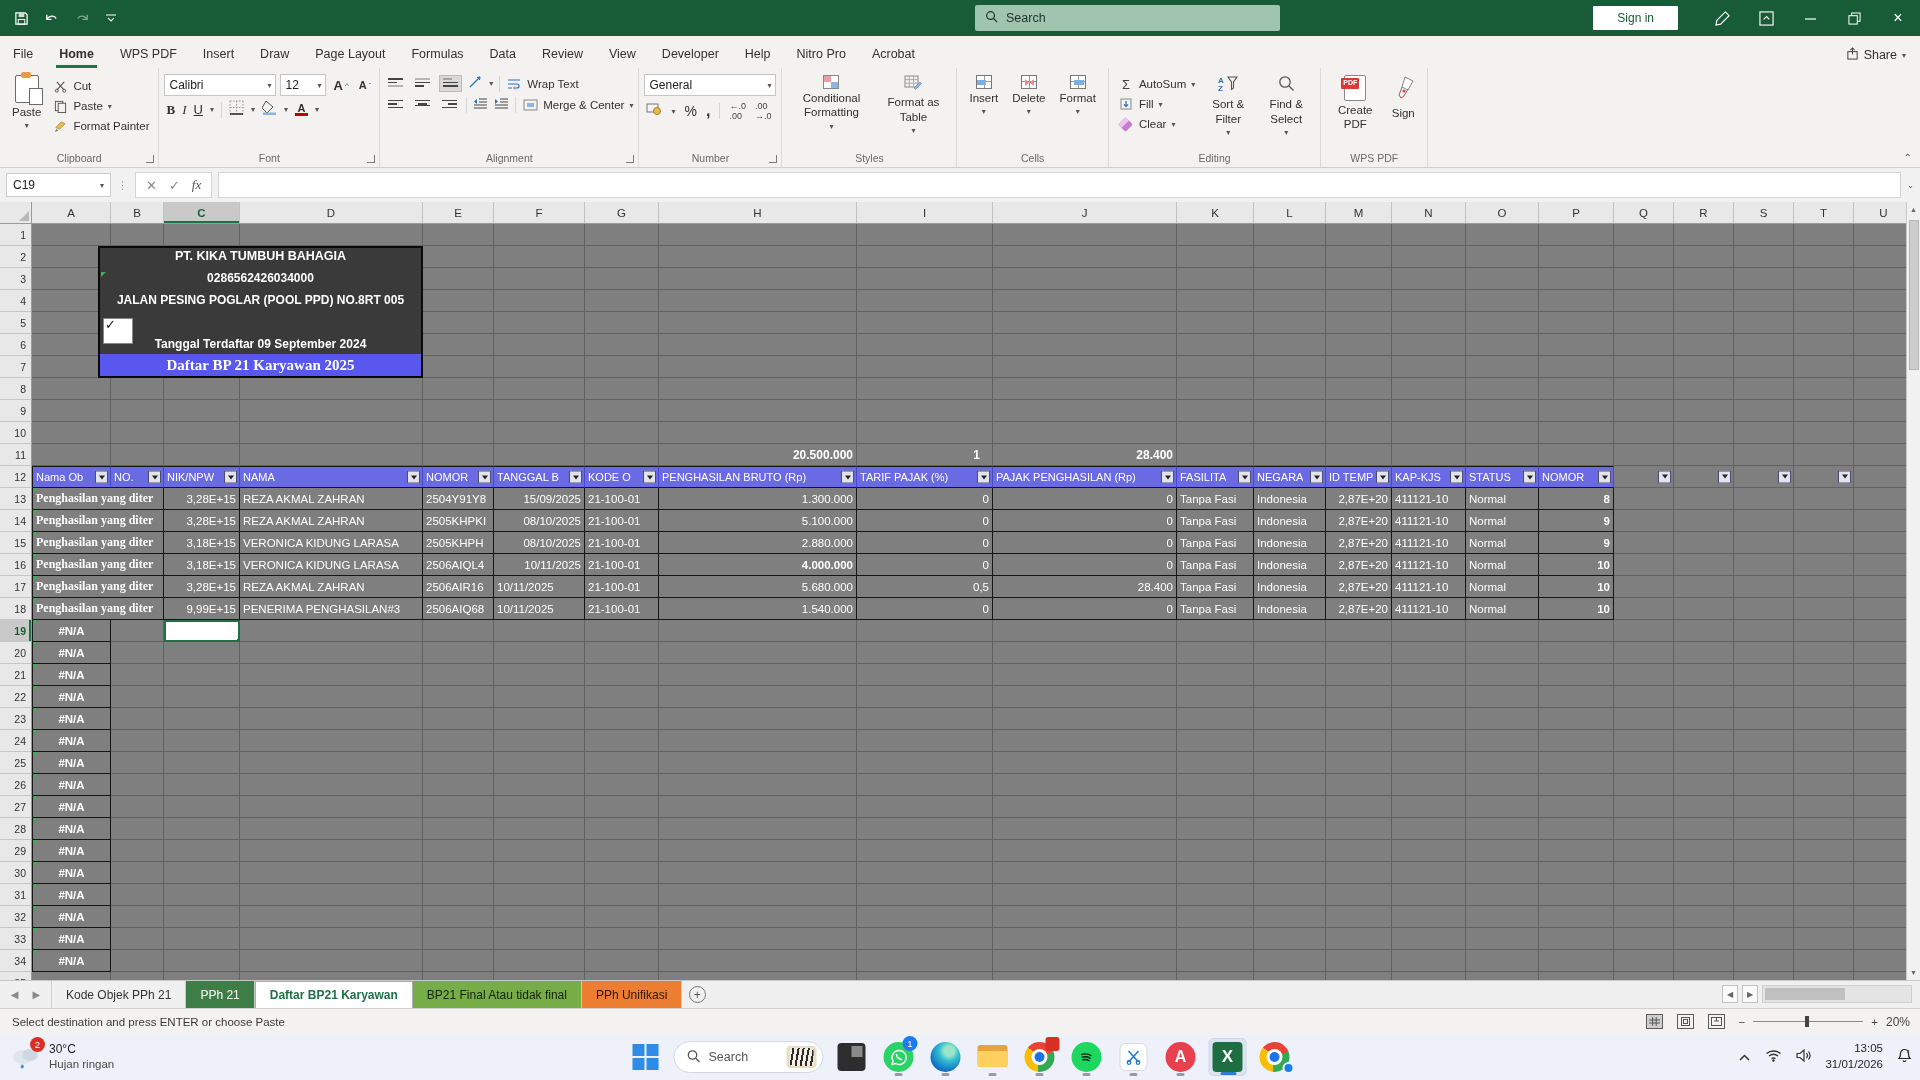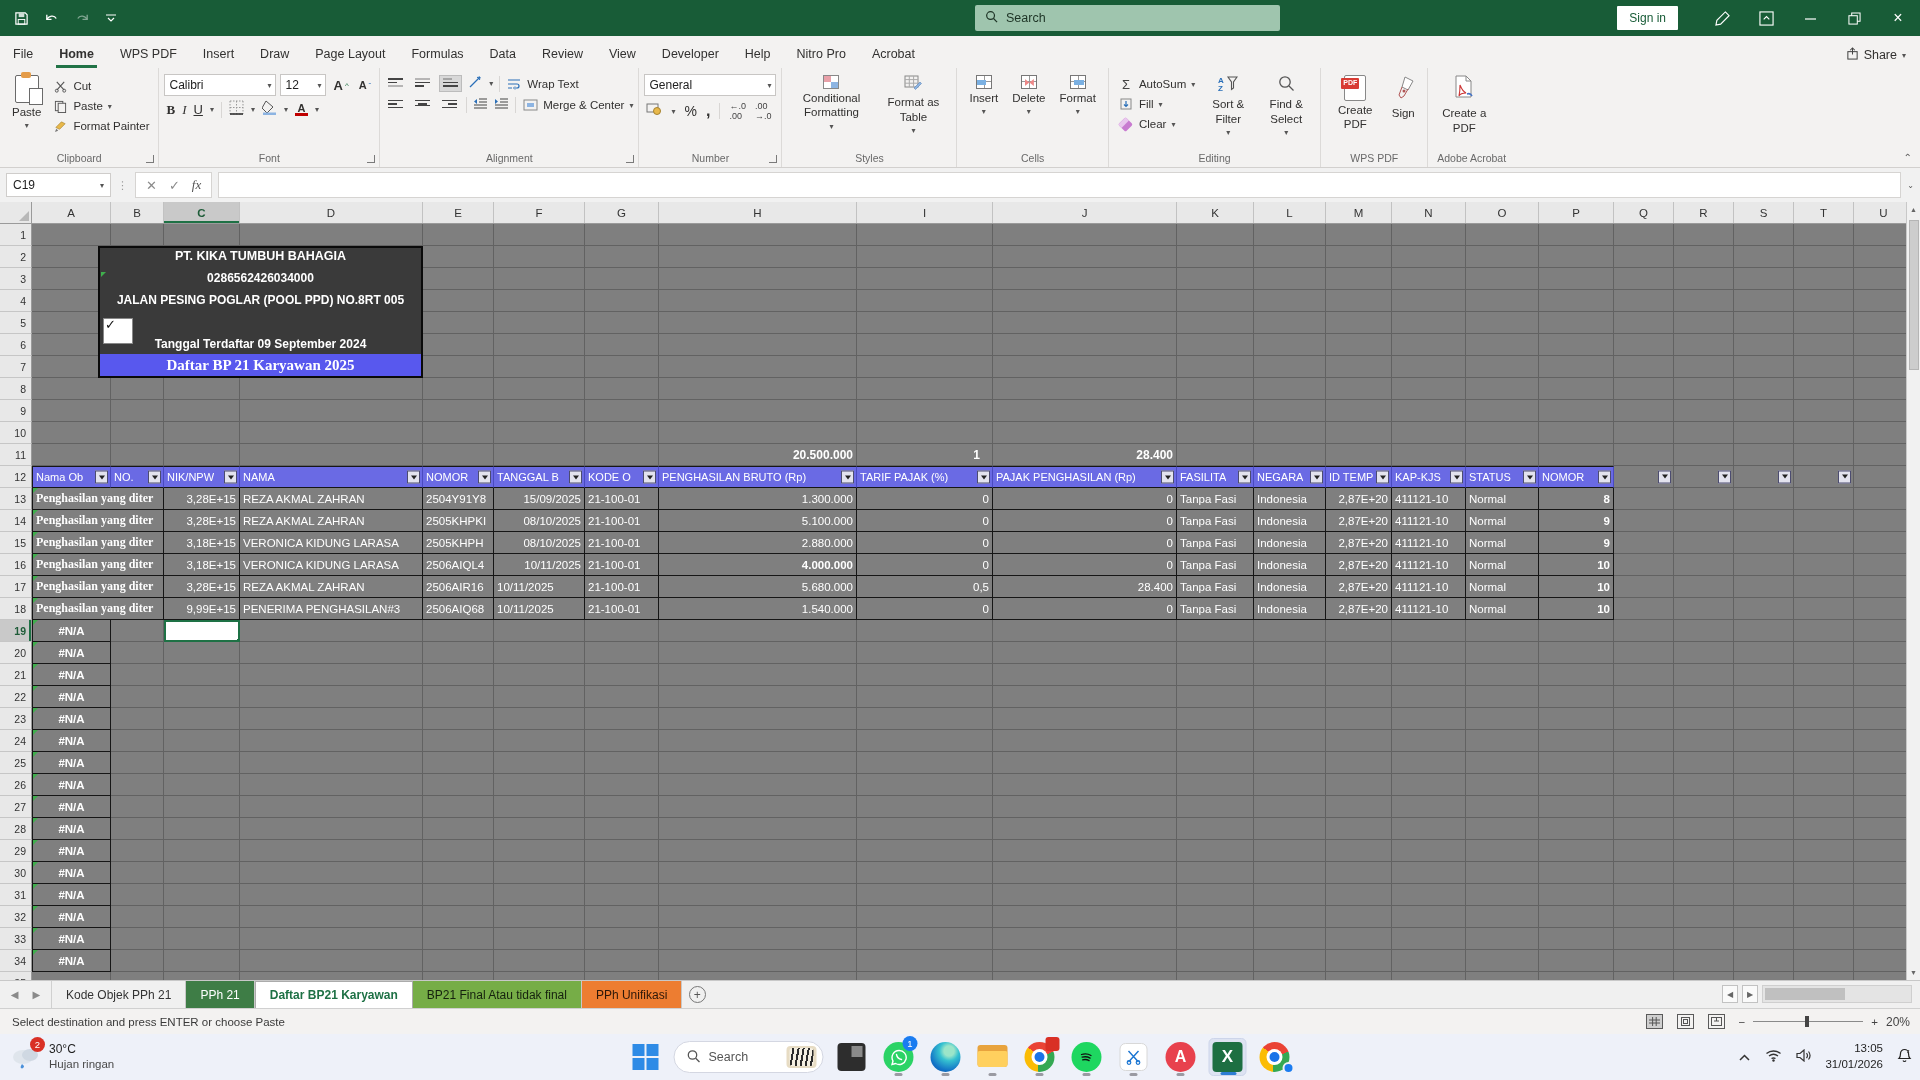--- a/index.html
+++ b/index.html
@@ -6,21 +6,21 @@
   html,body { width:1920px; height:1080px; overflow:hidden; font-family:"Liberation Sans",sans-serif; background:#fff; }
   #app { width:1920px; height:1080px; display:flex; flex-direction:column; }
 
   
   .titlebar { height:36px; background:#185c37; display:flex; align-items:center; position:relative; color:#fff; flex:none; }
   .qat { display:flex; align-items:center; gap:14px; padding-left:14px; }
   .qat svg { display:block; }
   .tb-title { position:absolute; left:593px; top:0; height:36px; display:flex; align-items:center; font-size:13px; color:#fff; }
   .tb-search { position:absolute; left:975px; top:5px; width:305px; height:26px; background:#9fc5ae; border-radius:2px; display:flex; align-items:center; gap:8px; padding-left:10px; color:#1d3325; font-size:12.5px; }
   .tb-right { position:absolute; right:0; top:0; height:36px; display:flex; align-items:center; }
-  .signin { background:#fff; color:#185c37; font-size:12px; padding:5px 12px; border-radius:1px; margin-right:22px; }
+  .signin { background:#fff; color:#185c37; font-size:12px; padding:5px 24px; border-radius:1px; margin-right:22px; }
   .tb-btn { width:44px; height:36px; display:flex; align-items:center; justify-content:center; }
 
   
   .menubar { height:32px; background:#f3f2f1; display:flex; align-items:flex-end; position:relative; flex:none; }
   .menu-tab { padding:6px 13px 7px; font-size:12.5px; color:#323130; position:relative; white-space:nowrap; }
   .menu-tab.active { font-weight:700; }
   .menu-tab.active::after { content:""; position:absolute; left:10px; right:10px; bottom:0; height:3px; background:#217346; }
   .share { position:absolute; right:14px; bottom:5px; display:flex; align-items:center; gap:5px; font-size:12.5px; color:#323130; }
 
   
@@ -573,34 +573,20 @@
                 <path d="M14 2l8 4-5 9-6-3z" fill="#fff" stroke="#888"></path>
                 <path d="M11 12l-3 8 2 3 3-2 4-7" fill="none" stroke="#b05555"></path>
                 <circle cx="13" cy="16" r="1.5" fill="#b05555"></circle>
               </svg></span>
             <span>Sign</span>
           </div>
       </div>
       <div class="rg-label"><span>WPS PDF</span></div>
     </div>
 
-    <div class="rgroup" style="border-right:none;">
-      <div class="rg-body">
-        <div class="bigbtn">
-            <span><svg width="24" height="26" viewBox="0 0 24 26">
-                <path d="M4 1h10l5 5v16H4z" fill="#fff" stroke="#888"></path>
-                <path d="M14 1v5h5" fill="none" stroke="#888"></path>
-                <path d="M8 10c2 5 4 7 6 8-3 0-6 1-7 3 1-4 1-8 1-11z" fill="none" stroke="#c33" stroke-width="1.1"></path>
-                <path d="M15 19a4 4 0 015 2" fill="none" stroke="#4472c4" stroke-width="1.6"></path>
-              </svg></span>
-            <span style="width:48px;">Create a PDF</span>
-          </div>
-      </div>
-      <div class="rg-label"><span>Adobe Acrobat</span></div>
-    </div>
 
     <span class="collapse">⌃</span>
   </div>
 
   <div class="fbar">
     <div class="namebox">
         <span>C19</span>
         <span class="chev">▾</span>
       </div>
     <span class="fb-dots">⋮</span>

